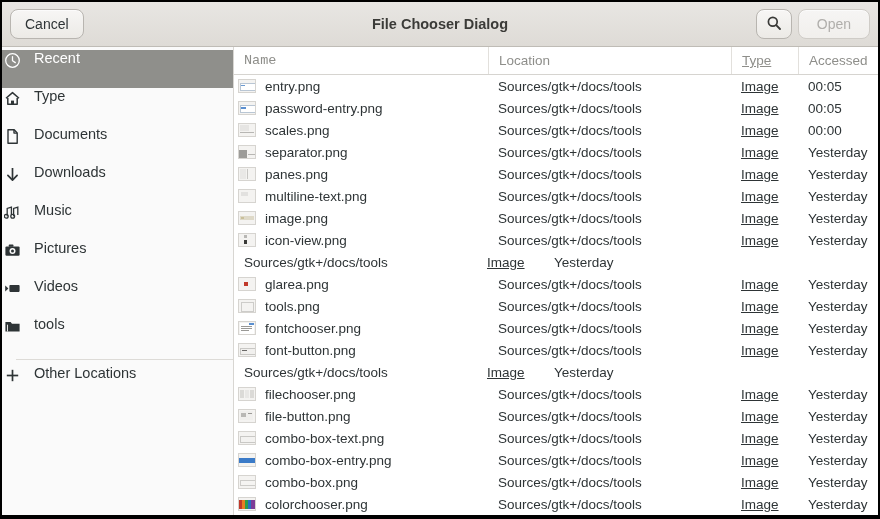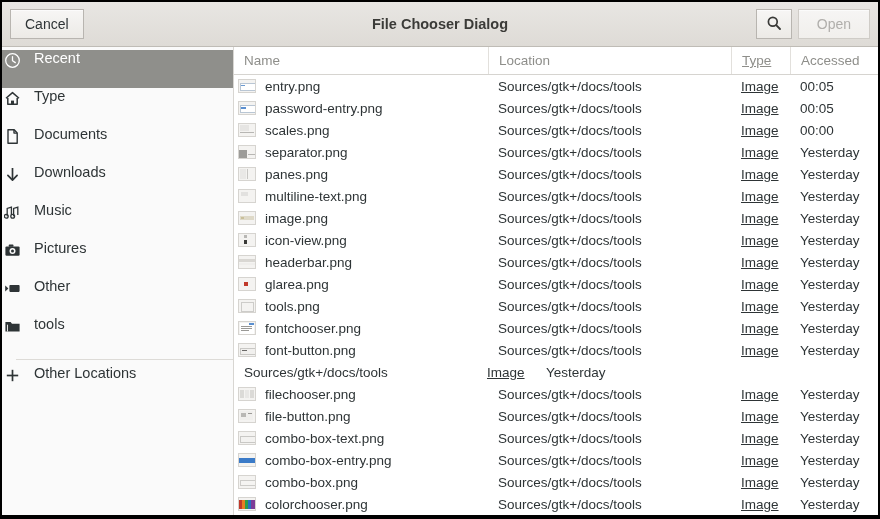--- a/index.html
+++ b/index.html
@@ -27,21 +27,21 @@
     border-bottom: 1px solid #bfbcb6;
     display: flex;
     align-items: center;
     padding: 0 8px;
     box-sizing: border-box;
     position: relative;
   }
   .hb-btn {
     height: 30px;
     border: 1px solid #b8b5b0;
-    border-radius: 0;
+    border-radius: 8px;
     background: linear-gradient(to bottom, #f7f6f5 0%, #eceae6 100%);
     color: #2e3436;
     font-size: 14px;
     display: flex;
     align-items: center;
     justify-content: center;
     box-sizing: border-box;
     cursor: default;
     box-shadow: 0 1px 0 rgba(255,255,255,0.6) inset;
   }
@@ -135,25 +135,25 @@
     color: #8e8e8a;
   }
   .colh {
     display: flex;
     align-items: center;
     padding-left: 10px;
     box-sizing: border-box;
     border-left: 1px solid #e2e0dc;
     cursor: default;
   }
-  .colh:first-child { border-left: none; }
+  .colh:first-child { border-left: none; font-family: Liberation Mono, monospace; }
   .c-name { width: 254px; flex: 0 0 254px; }
   .c-loc  { width: 243px; flex: 0 0 243px; }
   .c-type { width: 59px;  flex: 0 0 59px; text-decoration: underline; }
-  .c-acc  { flex: 1 1 auto; }
+  .c-acc  { flex: 1 1 auto; margin-left: 8px; }
 
   #rows { flex: 1 1 auto; overflow: hidden; }
   .row {
     height: 22px;
     display: flex;
     align-items: center;
     font-size: 13.5px;
     color: #2e3436;
     cursor: default;
   }
@@ -270,21 +270,21 @@
         <span>Pictures</span>
       </div>
 
       <div class="side-item">
         <span class="side-icon">
           <svg width="17" height="17" viewBox="0 0 17 17">
             <path d="M1.2 5.6 L4.4 8.5 L1.2 11.4 Z" fill="#2e3436"></path>
             <rect x="5.4" y="5.1" width="10.2" height="6.8" rx="0.8" fill="#2e3436"></rect>
           </svg>
         </span>
-        <span>Other</span>
+        <span>Videos</span>
       </div>
 
 
       <div class="side-item">
         <span class="side-icon">
           <svg width="17" height="17" viewBox="0 0 17 17">
             <path d="M1.4 4.1 H6.6 L8 5.8 H15.6 V13.4 H1.4 Z" fill="#2e3436"></path>
             <rect x="3.1" y="6.7" width="0.9" height="6.7" fill="#fafafa"></rect>
           </svg>
         </span>
@@ -403,27 +403,20 @@
                 <i style="left:5px;top:1px;width:3px;height:3px;background:#b8b7b4"></i>
                 <i style="left:5px;top:6px;width:3px;height:4px;background:#3a3a38"></i>
               </span>
               <span>icon-view.png</span>
             </div>
             <div class="cell c-loc">Sources/gtk+/docs/tools</div>
             <div class="cell c-type">Image</div>
             <div class="cell c-acc">Yesterday</div>
           </div>
           <div class="row">
-            <div class="cell c-name">
-              <span class="thumb">
-                <i style="left:0px;top:3px;width:17px;height:3px;background:#d9d7d3"></i>
-                <i style="left:0px;top:7px;width:17px;height:2px;background:#efeeec"></i>
-              </span>
-              <span>headerbar.png</span>
-            </div>
             <div class="cell c-loc">Sources/gtk+/docs/tools</div>
             <div class="cell c-type">Image</div>
             <div class="cell c-acc">Yesterday</div>
           </div>
           <div class="row">
             <div class="cell c-name">
               <span class="thumb">
                 <i style="left:5px;top:4px;width:4px;height:4px;background:#c0392b"></i>
               </span>
               <span>glarea.png</span>

